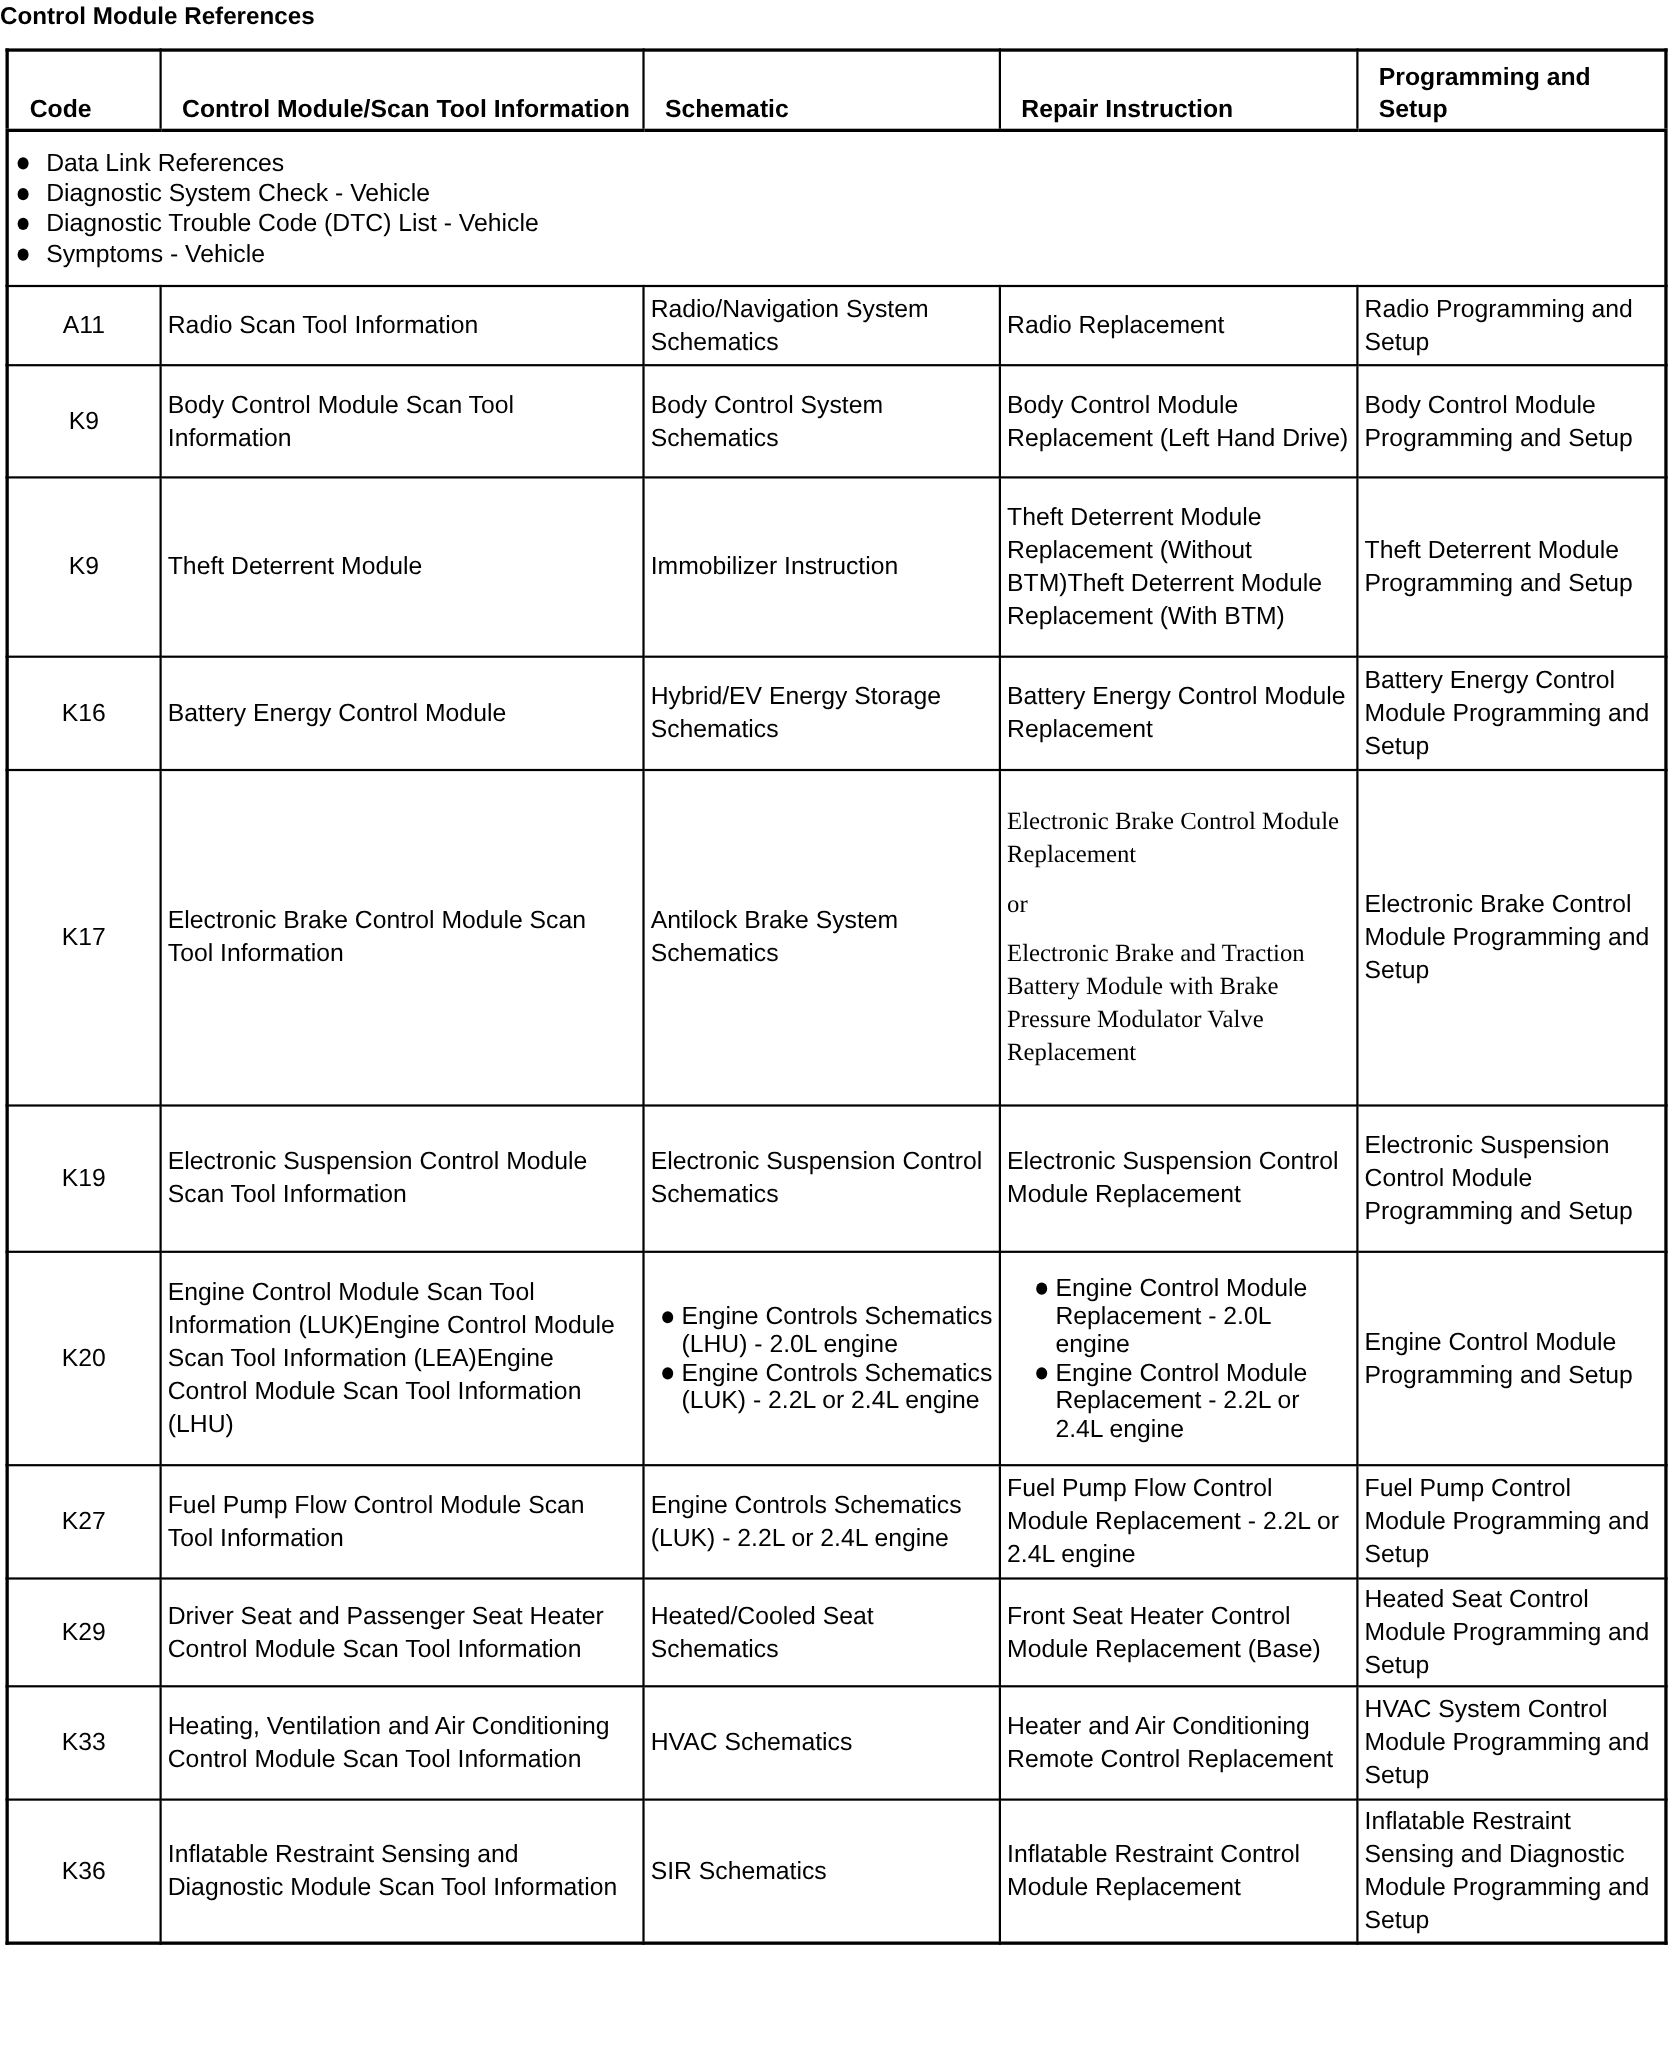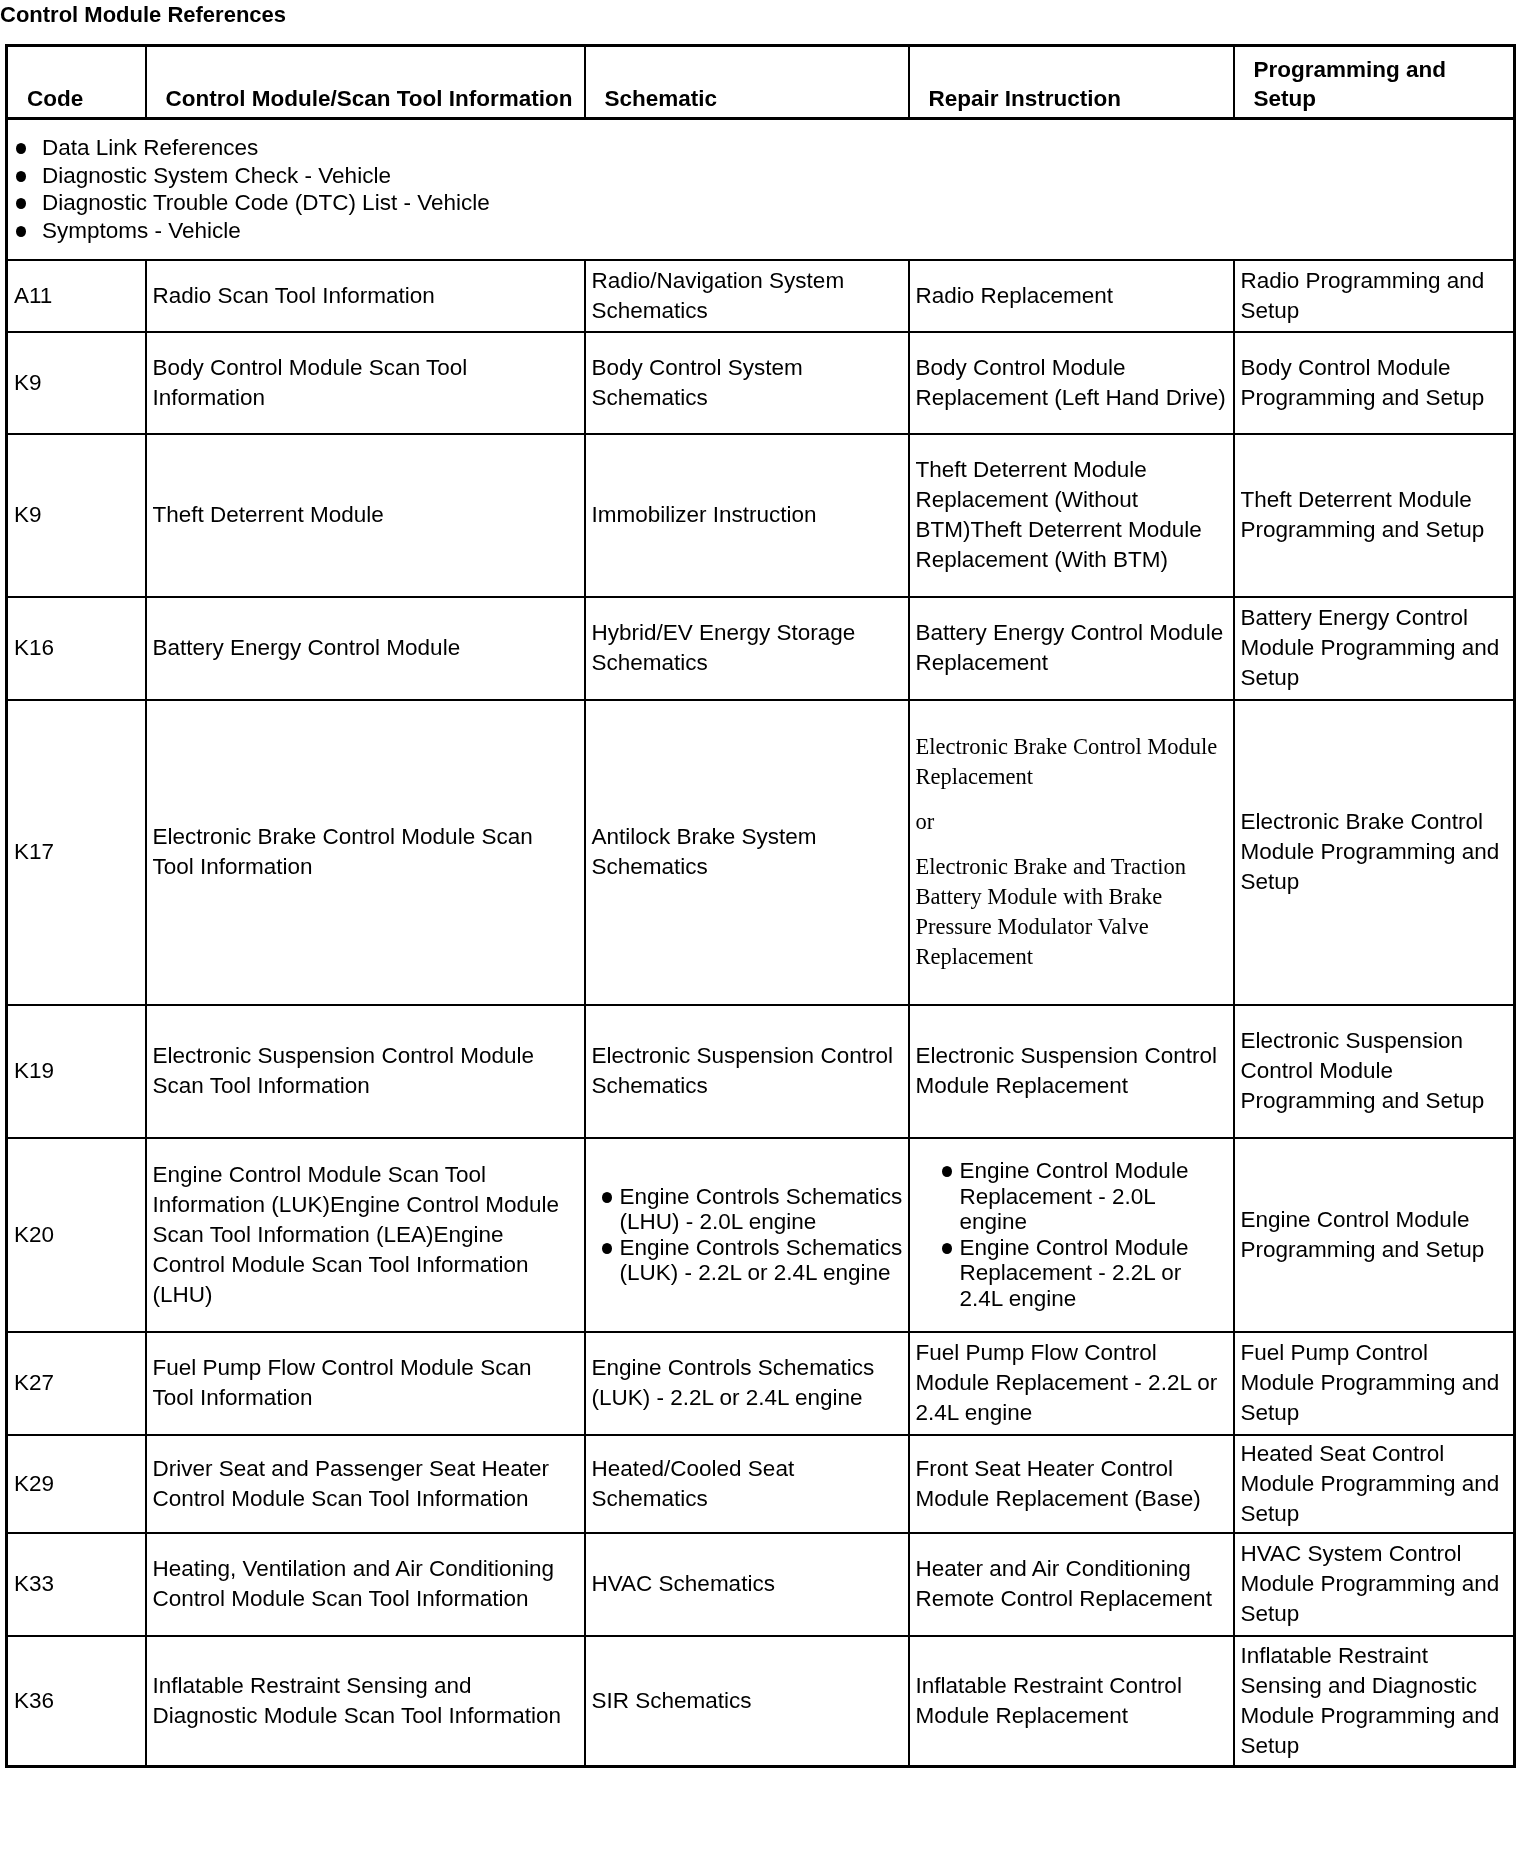--- a/index.html
+++ b/index.html
@@ -6,21 +6,21 @@
   body { width: 1520px; height: 1876px; position: relative; overflow: hidden;
          font-family: "Liberation Sans", "DejaVu Sans", sans-serif; color: #000; }
   .title { position: absolute; left: 0; width: 1520px; top: 2px; 
            font-weight: bold; font-size: 22px; line-height: 26px; }
   table.ref { position: absolute; left: 5px; top: 44px; width: 1508px; border-collapse: collapse;
               table-layout: fixed; border: 3px solid #000; }
   table.ref th, table.ref td { border: 2px solid #000; vertical-align: middle; padding: 0 6px;
               font-size: 22.5px; line-height: 30px; font-weight: normal; word-wrap: break-word; }
   table.ref thead th { font-weight: bold; text-align: left; vertical-align: bottom;
               padding-bottom: 4px; border-bottom: 3px solid #000; line-height: 29px; padding-left: 19px; }
-  td.code { text-align: left; }
+  td.code { text-align: center; }
   td.bulletcell { padding: 2px 8px 4px 20px; }
   ul.bl { list-style: none; margin: 0; padding: 0; }
   ul.bl li { position: relative; padding-left: 28px; line-height: 27.5px; }
   ul.bl li::before { content: ""; position: absolute; left: 2px; top: 9px; width: 10px; height: 11px;
               border-radius: 50%; background: #000; }
   ul.cellbl li { padding-left: 30px; line-height: 25.5px; }
   ul.cellbl li::before { left: 12px; top: 8px; }
   .or-gap { height: 20px; }
   .para { display: block; font-family: Liberation Serif, serif; }
 </style>

